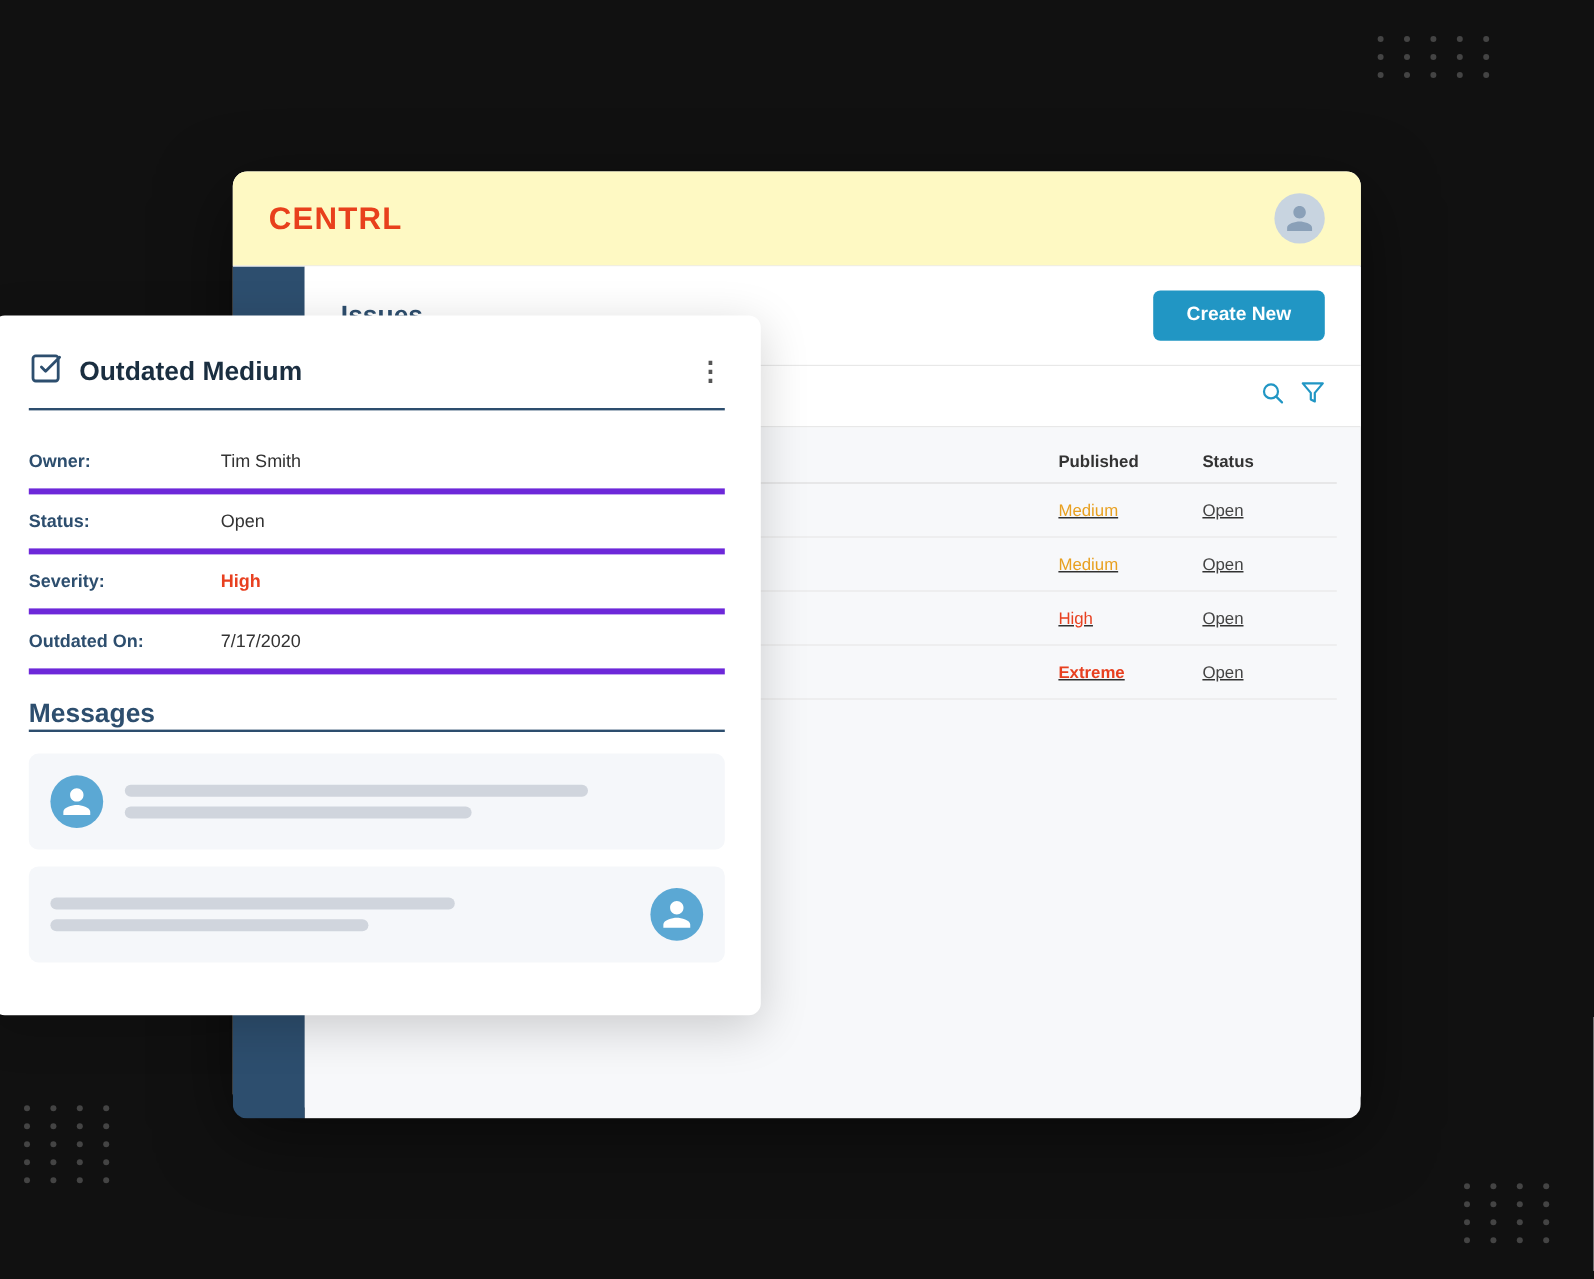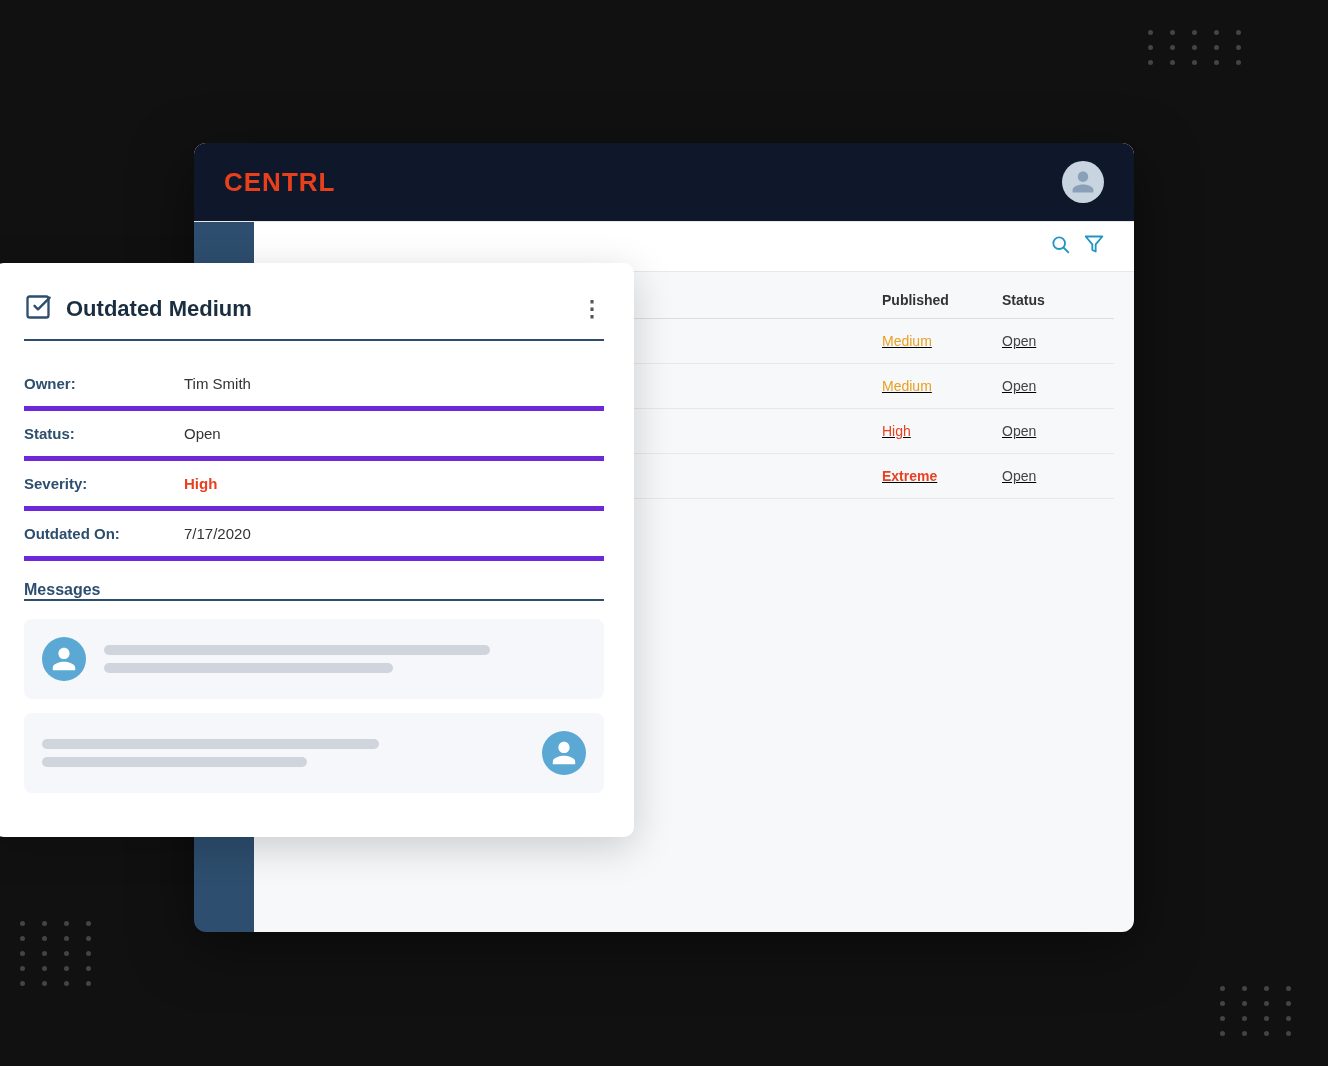--- a/index.html
+++ b/index.html
@@ -53,21 +53,21 @@
       width: 940px;
       height: 780px;
       background: #fff;
       border-radius: 12px;
       box-shadow: 0 20px 60px rgba(0,0,0,0.5);
       overflow: visible;
     }
 
     
     .app-header {
-      background: #0f172a;
+      background: #fef9c3;
       padding: 18px 30px;
       display: flex;
       align-items: center;
       justify-content: space-between;
       border-radius: 12px 12px 0 0;
       border-bottom: 1px solid #e8e8e8;
     }
 
     .logo {
       font-size: 26px;
@@ -263,21 +263,21 @@
       font-size: 15px;
       color: #e84020;
       font-weight: 600;
     }
 
     .messages-section {
       margin-top: 20px;
     }
 
     .messages-title {
-      font-size: 16px;
+      font-size: 22px;
       font-weight: 700;
       color: #2d4e6e;
       margin-bottom: 12px;
     }
 
     .messages-divider {
       border: none;
       border-top: 2px solid #2d4e6e;
       margin-bottom: 18px;
     }
@@ -411,20 +411,24 @@
       </svg>
     </div>
   </div>
 
   <div class="app-body">
 
     <div class="sidebar"></div>
 
     <div class="content-area">
 
+      <div class="issues-header">
+        <span class="issues-title">Issues</span>
+        <button class="create-new-btn">Create New</button>
+      </div>
 
       <div class="filter-bar">
         <span class="search-icon">
           <svg width="20" height="20" viewBox="0 0 24 24" fill="none" stroke="#2196c4" stroke-width="2.2" stroke-linecap="round">
             <circle cx="11" cy="11" r="7"></circle>
             <line x1="16.5" y1="16.5" x2="22" y2="22"></line>
           </svg>
         </span>
         <span class="filter-icon">
           <svg width="20" height="20" viewBox="0 0 24 24" fill="none" stroke="#2196c4" stroke-width="2.2" stroke-linecap="round" stroke-linejoin="round">

